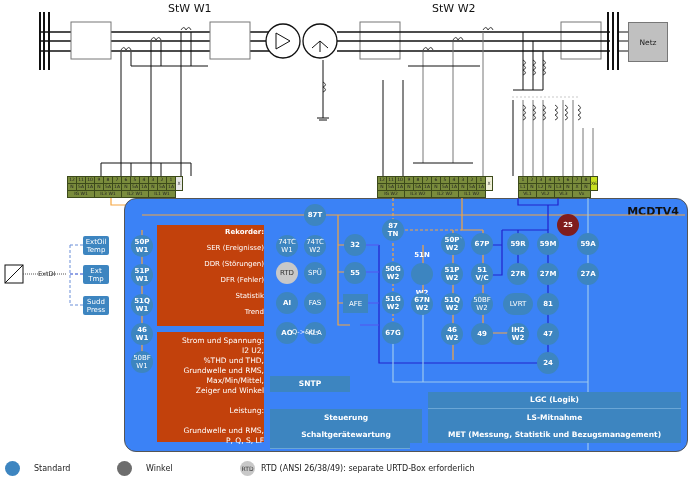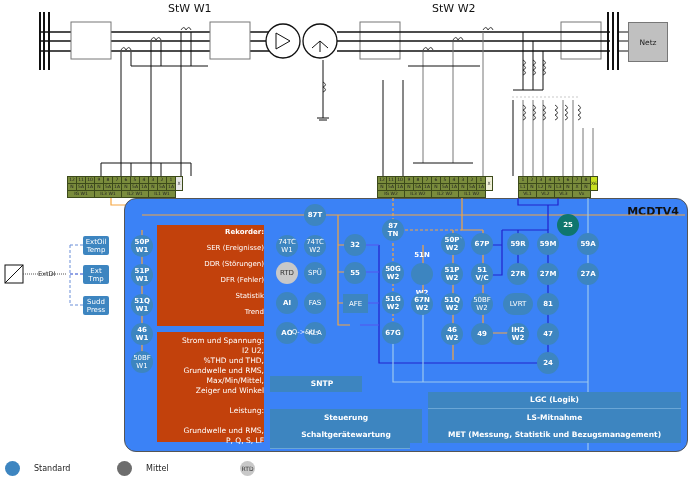--- a/index.html
+++ b/index.html
@@ -2,21 +2,21 @@
 <html><head>
 <meta charset="utf-8">
 <style>
   html,body{margin:0;padding:0;background:#fff;}
   body{width:690px;height:483px;position:relative;overflow:hidden;font-family:"DejaVu Sans",sans-serif;}
   #canvas{position:absolute;left:0;top:0;width:690px;height:483px;}
   .title{position:absolute;font-size:11px;color:#111;}
   .relay-box{position:absolute;left:124px;top:198px;width:562px;height:252px;background:#3b82f6;border:1px solid #555;border-radius:12px;}
   .relay-name{position:absolute;right:8px;top:6px;font-weight:bold;font-size:11px;color:#111;}
   .fn{position:absolute;width:22px;height:22px;border-radius:50%;background:#3d85c0;color:#fff;font-size:7px;font-weight:bold;display:flex;flex-direction:column;align-items:center;justify-content:center;line-height:8px;text-align:center;}
-  .fn.opt{background:#0f766e;}
+  .fn.opt{background:#7f1d1d;}
   .fn.rtd{background:#c8c8c8;color:#333;font-weight:normal;}
   .fn.thin{font-weight:normal;text-align:right;}
   .fn.wide{width:30px;border-radius:11px;}
   .panel{position:absolute;background:#c2410c;color:#fff;font-size:7px;text-align:right;}
   .bar{position:absolute;background:#3d85c0;color:#fff;font-size:7.5px;font-weight:bold;text-align:center;}
   .afe{position:absolute;left:343px;top:294px;width:25px;height:19px;background:#3d85c0;color:#fff;font-size:7px;display:flex;align-items:center;justify-content:center;}
   .ext{position:absolute;width:26px;height:19px;background:#3d85c0;color:#fff;font-size:7px;text-align:center;line-height:8px;border-radius:2px;display:flex;flex-direction:column;justify-content:center;}
   .netz{position:absolute;left:628px;top:22px;width:38px;height:38px;background:#c0c0c0;border:1px solid #777;font-size:7.5px;color:#222;display:flex;align-items:center;justify-content:center;}
   .term{position:absolute;font-size:4.5px;color:#222;}
   .term table{border-collapse:collapse;}
@@ -481,21 +481,21 @@
     <div>Grundwelle und RMS,</div>
     <div>Max/Min/Mittel,</div>
     <div>Zeiger und Winkel</div>
     <div>&nbsp;</div>
     <div>Leistung:</div>
     <div>&nbsp;</div>
     <div>Grundwelle und RMS,</div>
     <div>P, Q, S, LF</div>
   </div>
 
-<div class="bar" style="left:270px;top:376px;width:80px;height:16px;line-height:16px;padding-left:12px;">SNTP</div>
+<div class="bar" style="left:270px;top:376px;width:80px;height:16px;line-height:16px;">SNTP</div>
 <div class="bar" style="left:270px;top:392px;width:140px;height:16px;line-height:16px;border-bottom:1px solid #6aa6d6;margin-top:40px;">CLK (IRIG-B00X)</div>
 <div class="bar" style="left:270px;top:409px;width:152px;height:17px;line-height:17px;">Steuerung</div>
 <div class="bar" style="left:270px;top:426px;width:152px;height:17px;line-height:17px;">Schaltgerätewartung</div>
 <div class="bar" style="left:428px;top:392px;width:253px;height:16px;line-height:16px;border-bottom:1px solid #6aa6d6;">LGC (Logik)</div>
 <div class="bar" style="left:428px;top:409px;width:253px;height:17px;line-height:17px;">LS-Mitnahme</div>
 <div class="bar" style="left:428px;top:426px;width:253px;height:17px;line-height:17px;">MET (Messung, Statistik und Bezugsmanagement)</div>
 
 <div class="exdi" style="left:38px;top:270px;">ExtDI</div>
 <div class="ext" style="left:83px;top:236px;">
     <span>ExtOil</span>
@@ -509,17 +509,18 @@
     <span>Sudd</span>
     <span>Press</span>
   </div>
 
 <div class="legend" style="left:5px;">
   <div class="ldot" style="background:#3d85c0"></div>
   <span style="margin-left:8px">Standard</span>
 </div>
 <div class="legend" style="left:117px;">
   <div class="ldot" style="background:#6d6d6d"></div>
-  <span style="margin-left:8px">Mittel</span>
+  <span style="margin-left:8px">Winkel</span>
 </div>
 <div class="legend" style="left:240px;">
   <div class="ldot" style="background:#c8c8c8;font-size:6px;color:#333;display:flex;align-items:center;justify-content:center;">RTD</div>
+  <span>RTD (ANSI 26/38/49): separate URTD-Box erforderlich</span>
 </div>
 
 </body></html>

